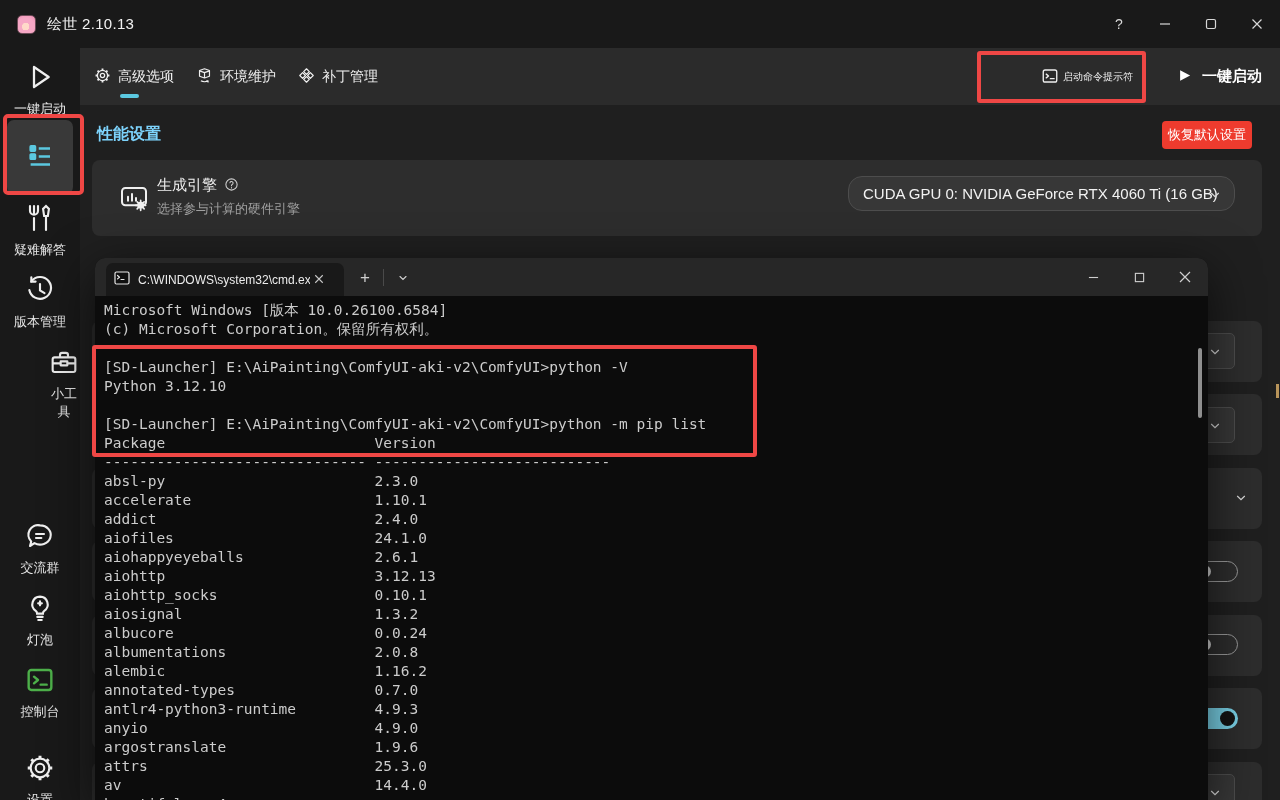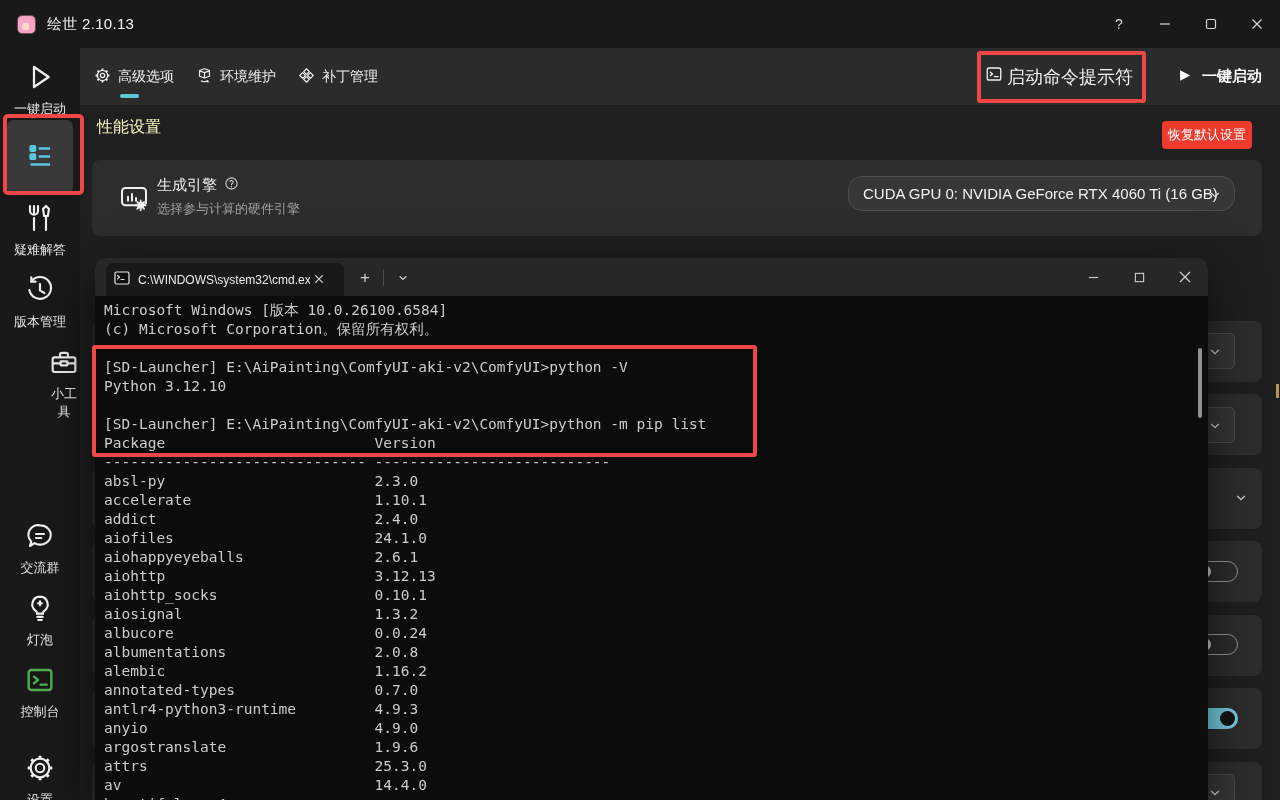--- a/index.html
+++ b/index.html
@@ -24,32 +24,32 @@
   .side-selected { position:absolute; left:7px; top:72px; width:66px; height:74px; background:#393939; border-radius:7px;
     display:flex; align-items:center; justify-content:center; }
   .side-selected .pill { position:absolute; left:-4px; top:22px; width:4px; height:30px; border-radius:3px; background:#5bc8e0; }
 
   
   .toolbar { position:absolute; left:80px; top:48px; width:1200px; height:57px; background:#2b2b2b; z-index:4; display:flex; align-items:center; }
   .tool-tab { position:relative; display:flex; align-items:center; gap:7px; color:#f0f0f0; font-size:14px; margin-left:14px; padding:0 4px; height:100%; cursor:pointer; }
   .tool-tab.first { margin-left:10px; }
   .tool-tab.active::after { content:""; position:absolute; left:30px; bottom:7px; width:19px; height:4px; border-radius:2px; background:#5bc8e0; }
   .toolbar-right { position:absolute; right:14px; top:0; height:57px; display:flex; align-items:center; gap:34px; }
-  .launch-cmd { display:flex; align-items:center; gap:4px; color:#f0f0f0; font-size:18px; cursor:pointer; padding:8px 6px; }
+  .launch-cmd { display:flex; align-items:center; gap:4px; color:#f0f0f0; font-size:10px; cursor:pointer; padding:8px 6px; }
   .one-click { display:flex; align-items:center; gap:10px; color:#ffffff; font-size:15px; font-weight:bold; cursor:pointer; padding:8px 4px; }
 
   
   .content { position:absolute; left:80px; top:105px; width:1200px; height:695px; background:#1f1f1f; z-index:1; }
-  .page-heading { position:absolute; left:17px; top:12px; color:#fef9c3; font-size:16px; font-weight:normal; }
+  .page-heading { position:absolute; left:17px; top:19px; color:#7dd3fc; font-size:16px; font-weight:bold; }
   .restore-btn { position:absolute; right:28px; top:16px; height:28px; padding:0 6px; background:#ee3b2e; color:#fff; font-size:13px;
     border:none; border-radius:4px; display:flex; align-items:center; cursor:pointer; }
   .card { position:absolute; left:12px; width:1170px; background:#2d2d2d; border-radius:8px; }
   .card-engine { top:55px; height:76px; }
   .engine-icon { position:absolute; left:26px; top:22px; }
-  .engine-title { position:absolute; left:65px; top:16px; color:#f0f0f0; font-size:15px; display:flex; align-items:flex-start; gap:7px; }
+  .engine-title { position:absolute; left:65px; top:16px; color:#f0f0f0; font-size:15px; display:flex; align-items:flex-end; gap:7px; }
   .engine-sub { position:absolute; left:65px; top:40px; color:#9f9f9f; font-size:13px; }
   .dropdown { position:absolute; right:27px; top:16px; width:387px; height:35px; background:#373737; border:1px solid #4d4d4d; border-radius:14px;
     display:flex; align-items:center; color:#f2f2f2; font-size:15px; padding-left:14px; cursor:pointer; }
   .dropdown .chev { position:absolute; right:12px; top:11px; }
   .side-row .mini-dropdown { position:absolute; right:27px; top:50%; margin-top:-18px; width:200px; height:36px; background:#373737;
     border:1px solid #4d4d4d; border-radius:5px; cursor:pointer; }
   .side-row .mini-dropdown svg { position:absolute; right:12px; top:11px; }
   .side-row .expander-chev { position:absolute; right:14px; top:50%; margin-top:-7px; }
   .toggle { position:absolute; right:24px; top:50%; margin-top:-11px; width:45px; height:21px; border-radius:11px; cursor:pointer; }
   .toggle.off { border:1px solid #9a9a9a; background:transparent; }

